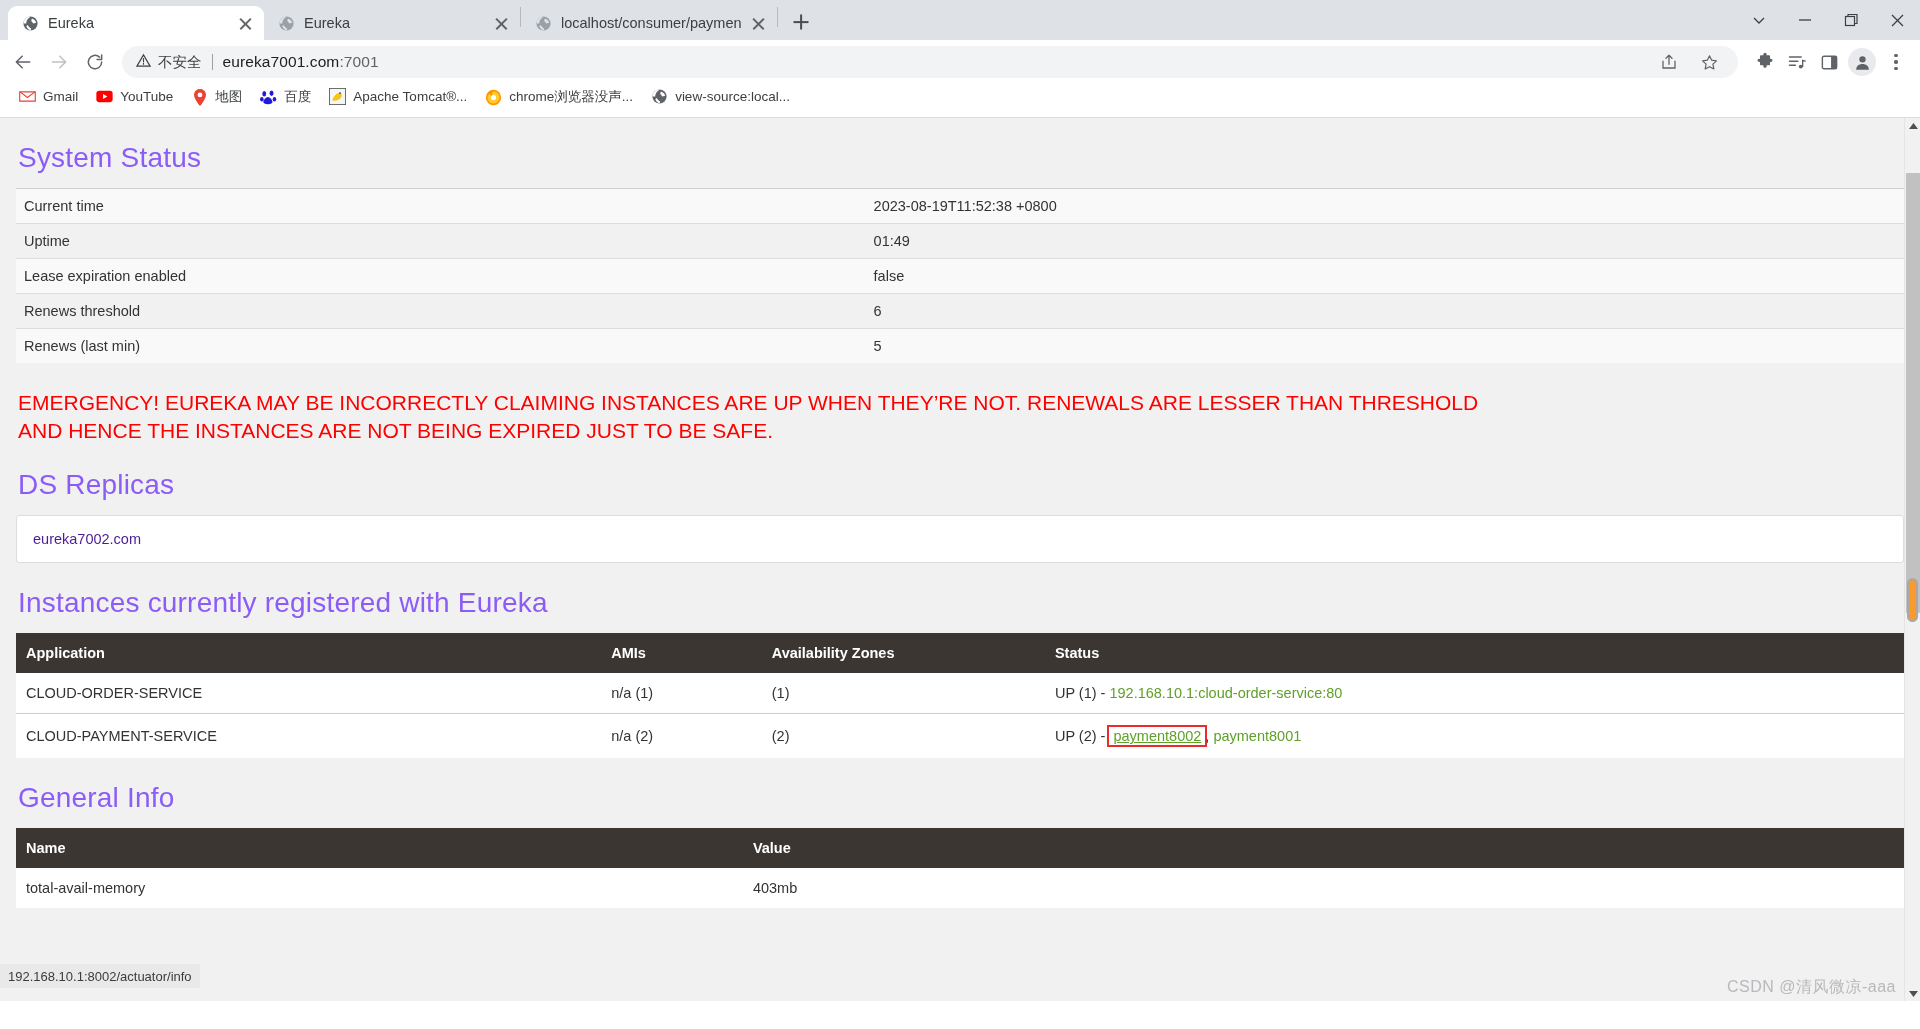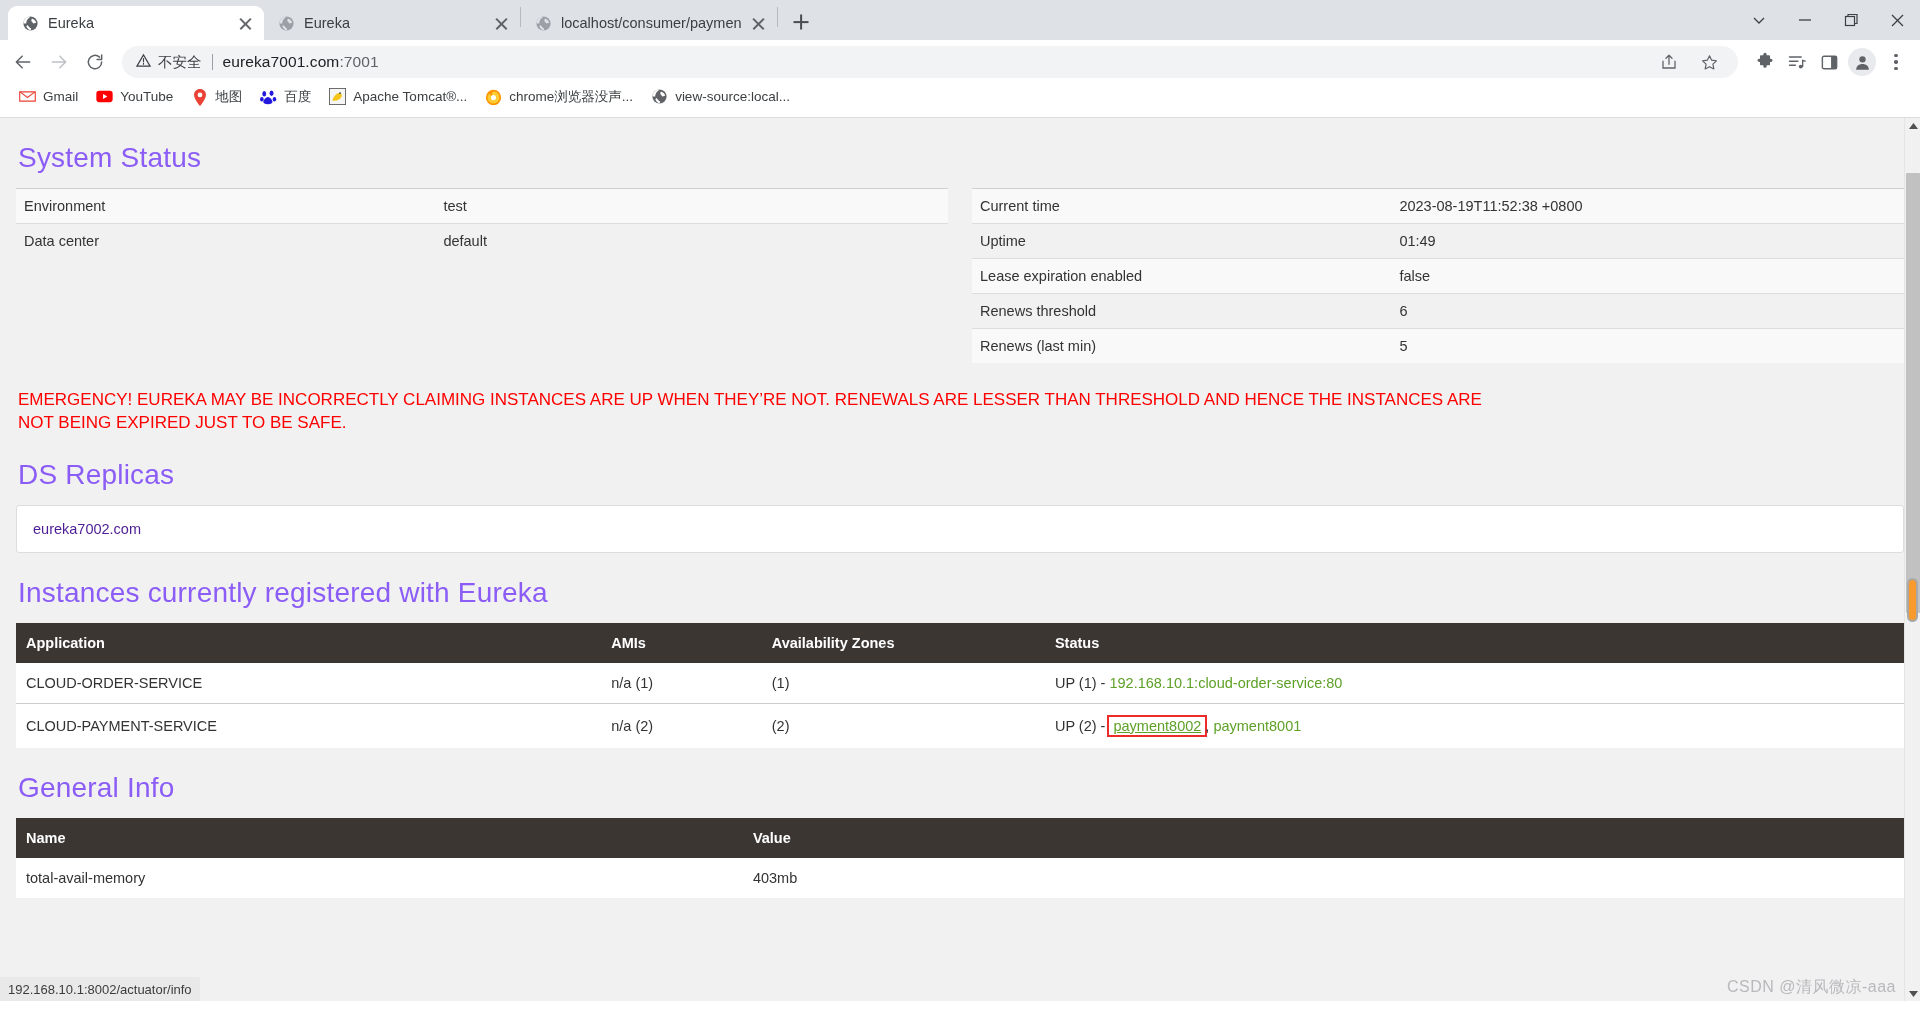--- a/index.html
+++ b/index.html
@@ -104,21 +104,21 @@
   .col { flex: 1 1 50%; }
 
   table.kv { width: 100%; border-collapse: collapse; font-size: 14.5px; color: #333; }
   table.kv tr { border-top: 1px solid #dddddd; }
   table.kv tr:first-child { border-top: 1px solid #cfcfcf;}
   table.kv td { padding: 9px 8px; }
   table.kv td.k { width: 45%; }
   table.kv tr:nth-child(odd) { background: #f9f9f9; }
 
   .emergency {
-    color: #ff0000; font-size: 17px; line-height: 1.34; margin: 26px 0 8px 2px;
+    color: #ff0000; font-size: 21px; line-height: 1.34; margin: 26px 0 8px 2px;
     font-weight: 400; max-width: 1470px;
   }
 
   .replicas-box {
     background: #ffffff; border: 1px solid #dddddd; border-radius: 3px;
     padding: 14px 16px; margin-top: 4px;
   }
   .replicas-box a { color: #4c1d95; font-size: 14.5px; text-decoration: none; }
 
   table.grid { width: 100%; border-collapse: collapse; font-size: 14.5px; color: #333; }
@@ -129,21 +129,21 @@
   table.grid tbody td { padding: 12px 10px; border-top: 1px solid #cccccc; background: #ffffff; }
   table.grid tbody tr:first-child td { border-top: none; }
   .lnk { color: #5fa128; text-decoration: none; }
   .lnk-underline { color: #5fa128; text-decoration: underline; }
 
   .redbox {
     display: inline-block; border: 2px solid #ee2b2b; padding: 1px 4px; margin: -1px -2px;
   }
 
   .statusbar {
-    position: absolute; left: 0; bottom: 0; height: 24px; max-width: 400px;
+    position: absolute; left: 0; bottom: 13px; height: 24px; max-width: 400px;
     background: #e9e9e9; color: #3c3c3c; font-size: 13px;
     display: flex; align-items: center; padding: 0 8px; z-index: 25;
     border-top-right-radius: 2px;
   }
 
   .watermark {
     position: absolute; right: 24px; bottom: 3px; color: #b9b9bd; font-size: 16px;
     letter-spacing: .5px; z-index: 20; white-space: nowrap;
   }
 
@@ -392,34 +392,20 @@
       <span>view-source:local...</span>
     </div>
   </div>
 
   <div class="page">
     <div class="content">
 
       <h1 class="sect">System Status</h1>
 
       <div class="cols">
-        <div class="col">
-          <table class="kv">
-            <tbody>
-              <tr>
-                <td class="k">Environment</td>
-                <td class="v">test</td>
-              </tr>
-              <tr>
-                <td class="k">Data center</td>
-                <td class="v">default</td>
-              </tr>
-            </tbody>
-          </table>
-        </div>
         <div class="col">
           <table class="kv">
             <tbody>
               <tr>
                 <td class="k">Current time</td>
                 <td class="v">2023-08-19T11:52:38 +0800</td>
               </tr>
               <tr>
                 <td class="k">Uptime</td>
                 <td class="v">01:49</td>

